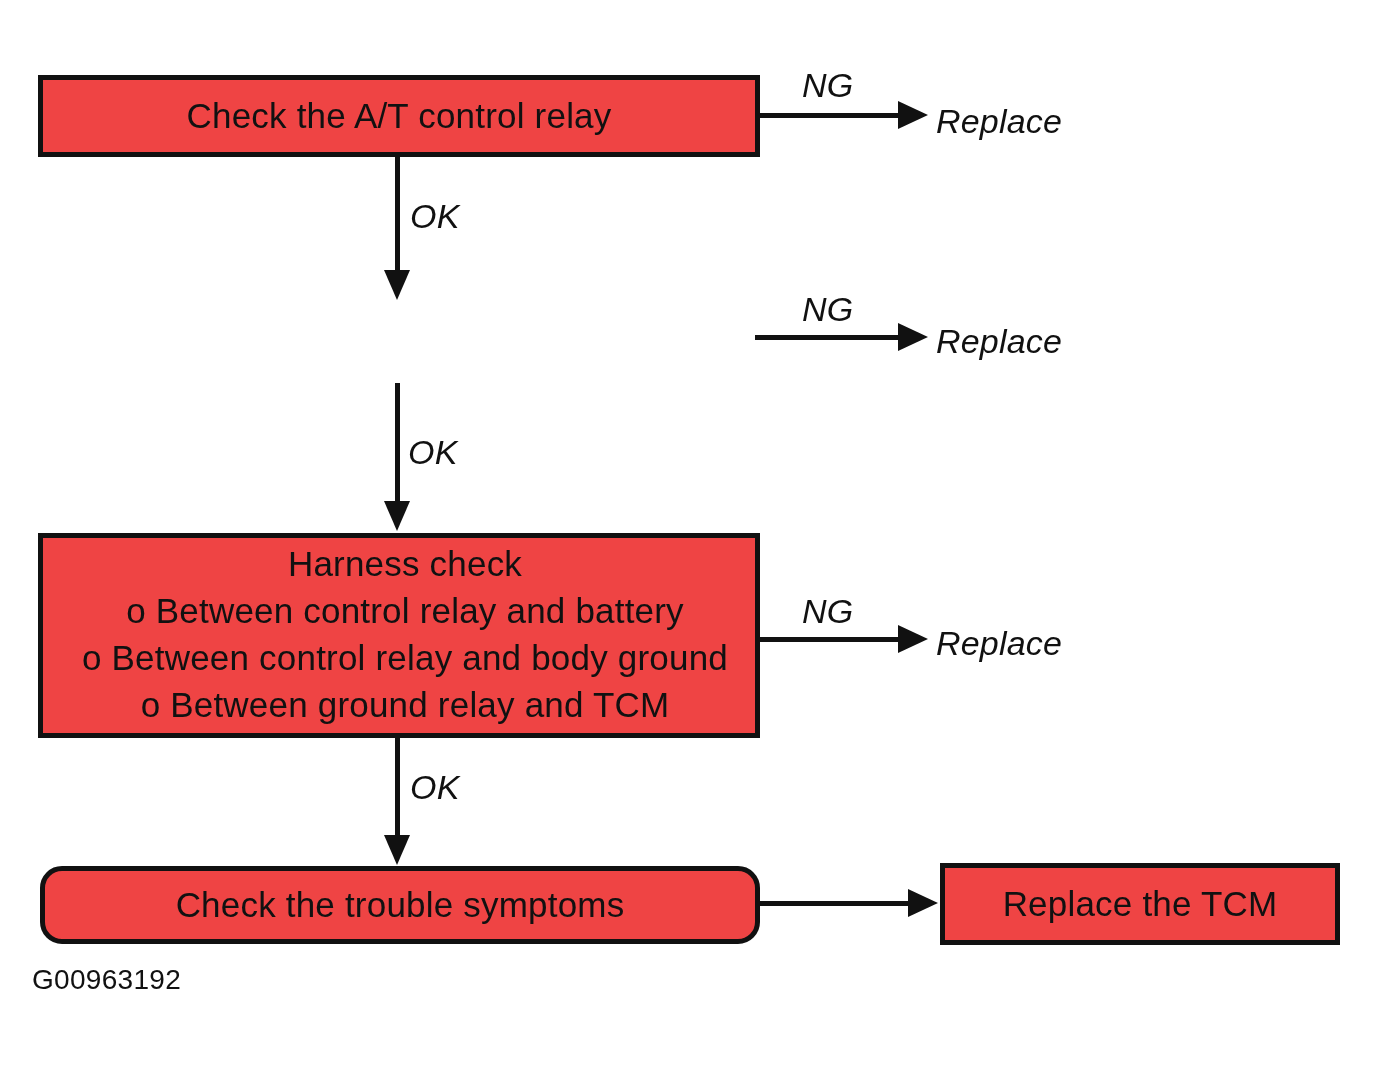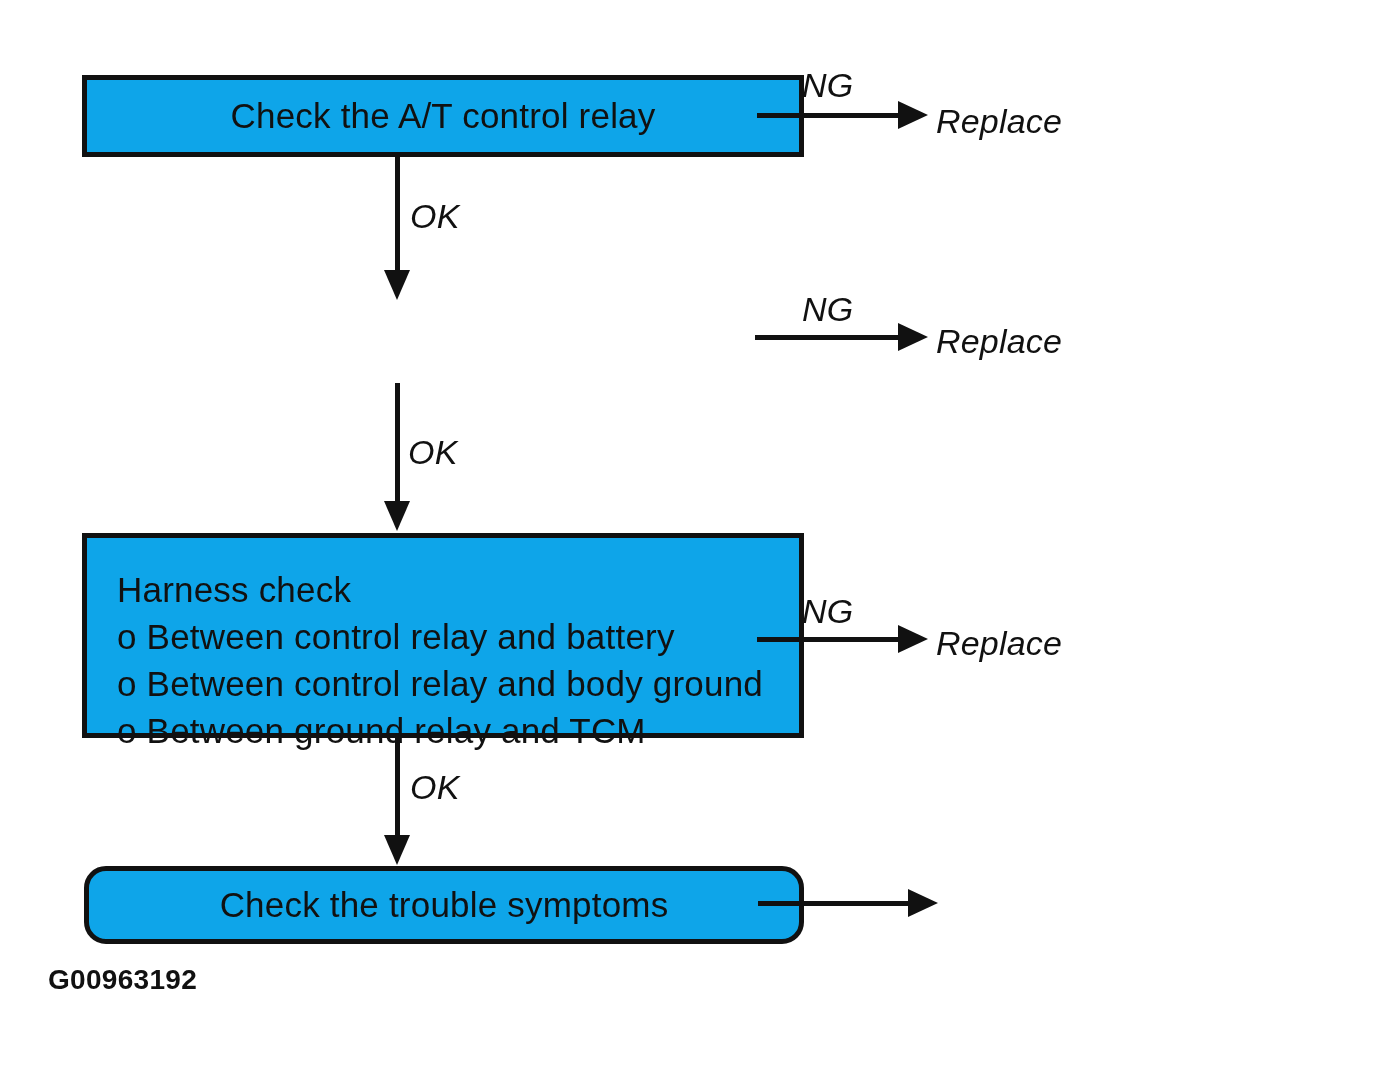--- a/index.html
+++ b/index.html
@@ -10,34 +10,34 @@
     width: 1378px;
     height: 1067px;
     background: #ffffff;
     font-family: "Liberation Sans", "DejaVu Sans", sans-serif;
     color: var(--ink);
     overflow: hidden;
   }
   .node {
     position: absolute;
     border: 5px solid var(--ink);
-    background: #0ea5e9;
+    background: #ef4444;
     display: flex;
     align-items: center;
     justify-content: center;
     font-size: 35px;
     letter-spacing: 0.2px;
     white-space: nowrap;
-    margin-left: 44px;
   }
   .node.list {
     display: block;
-    padding: 28px 18px 0 30px;
+    padding: 2px 18px 0 30px;
     line-height: 47px;
     white-space: normal;
+    text-align: center;
   }
   .lbl {
     position: absolute;
     font-size: 34px;
     letter-spacing: 0.2px;
     white-space: nowrap;
     font-style: italic;
   }
   .hline { position: absolute; height: 5px; background: var(--ink); }
   .vline { position: absolute; width: 5px; background: var(--ink); }
@@ -98,16 +98,19 @@
 
   <div class="vline" style="left:395px; top:738px; height:99px;"></div>
   <div class="head-down" style="left:384px; top:835px;"></div>
   <div class="lbl" style="left:410px; top:768px;">OK</div>
 
   <div class="node" style="left:40px; top:866px; width:720px; height:78px;border-radius:22px;">
     <span>Check the trouble symptoms</span>
   </div>
   <div class="hline" style="left:758px; top:901px; width:152px;"></div>
   <div class="head-right" style="left:908px; top:889px;"></div>
+  <div class="node" style="left:940px; top:863px; width:400px; height:82px;">
+    <span>Replace the TCM</span>
+  </div>
 
-  <div class="figcode" style="left:48px; top:964px;font-weight:bold;">G00963192</div>
+  <div class="figcode" style="left:32px; top:964px;">G00963192</div>
 
 </div>
 
 </body></html>

